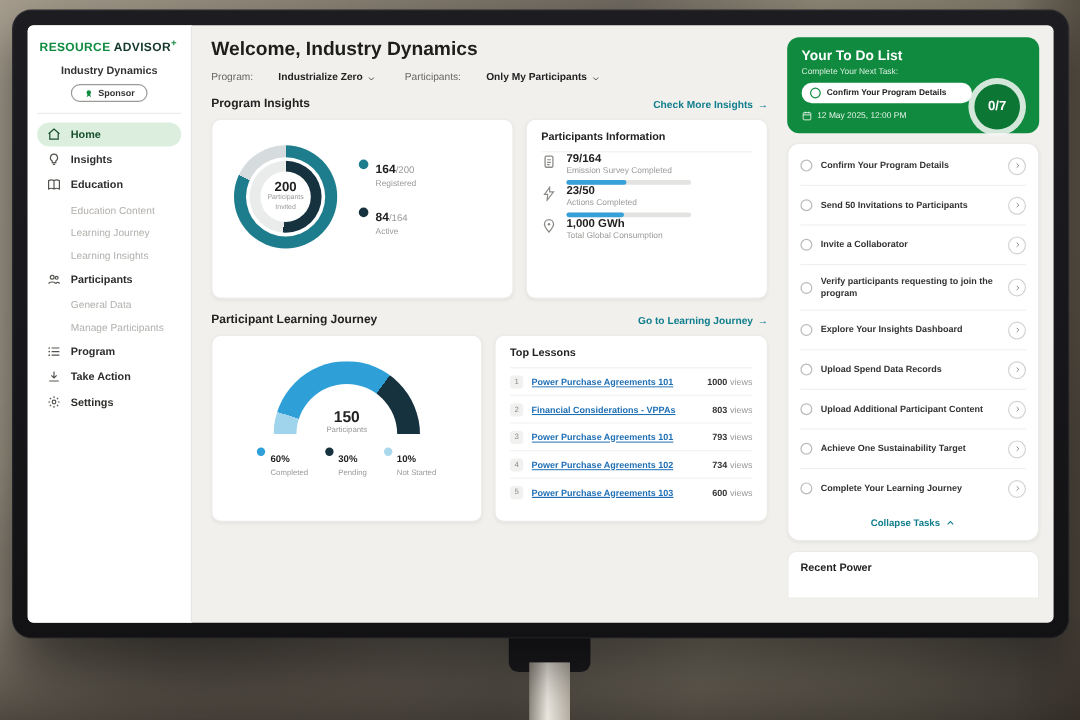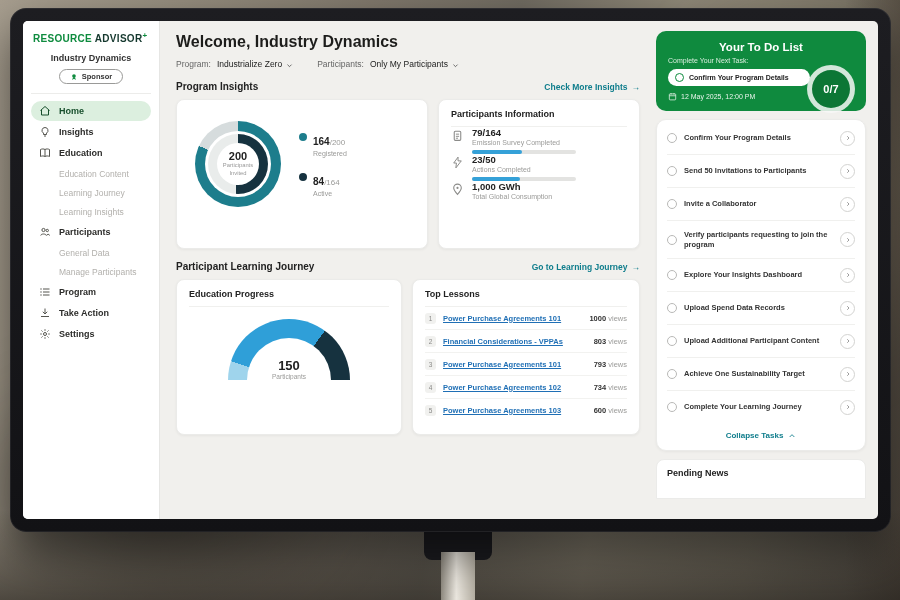--- a/index.html
+++ b/index.html
@@ -46,21 +46,21 @@
   .nav-item.active { background:#dcefdf; color:#174f2c; }
   .nav-item .ic { width:12px; height:12px; color:#55554f; flex-shrink:0; }
   .nav-item.active .ic { color:#174f2c; }
   .nav-sub { padding:4.5px 8px 4.5px 28px; font-size:8.5px; color:#b2b0ac; cursor:pointer; }
 
   
   .main { flex:1; min-width:0; padding:12px 10px 0 16px; }
   .welcome { font-size:16px; font-weight:bold; color:#1d1d1b; }
   .filters { display:flex; align-items:center; gap:6px; margin-top:8px; font-size:8.5px; }
   .f-label { color:#666; }
-  .f-value { display:flex; align-items:center; gap:4px; font-weight:normal; color:#222; cursor:pointer; }
+  .f-value { display:flex; align-items:center; gap:4px; font-weight:bold; color:#222; cursor:pointer;margin-left:15px; }
   .f-gap { width:12px; }
   .chev { width:7px; height:7px; color:#444; }
   .section-row { display:flex; align-items:center; justify-content:space-between; margin-top:12px; }
   .section-title { font-size:10px; font-weight:bold; color:#222; }
   .section-link { display:flex; align-items:flex-end; gap:4px; color:#0f7d8c; font-size:8.5px; font-weight:bold; cursor:pointer; }
   .cards { display:flex; gap:10px; margin-top:7px; }
   .card { background:#fff; border:1px solid #ebebe9; border-radius:8px; padding:9px 12px;
     box-shadow:0 1px 3px rgba(0,0,0,.05); }
   .card-title { font-size:9px; font-weight:bold; color:#222; padding-bottom:7px; border-bottom:1px solid #f0f0ee; }
 
@@ -120,21 +120,21 @@
   .rank { width:11px; height:11px; border-radius:3px; background:#f1f1ef; color:#8a8a88; font-size:6.5px;
     display:flex; align-items:center; justify-content:center; flex-shrink:0; }
   .l-title { flex:1; font-size:7.5px; font-weight:bold; color:#1f6fb5; text-decoration:underline; cursor:pointer;
     white-space:nowrap; overflow:hidden; }
   .l-views { font-size:7.5px; font-weight:bold; color:#333; flex-shrink:0; }
   .l-unit { font-weight:normal; color:#9a9a98; }
 
   
   .rightpanel { width:228px; flex-shrink:0; padding:10px 12px 0 6px; }
   .todo-green { position:relative; background:#0f8a3e; border-radius:10px; padding:10px 12px; color:#fff; }
-  .tg-title { font-size:11.5px; font-weight:bold;text-align:center; }
+  .tg-title { font-size:11.5px; font-weight:bold; }
   .tg-sub { font-size:7px; color:#d8eedd; margin-top:4px; }
   .next-pill { display:flex; align-items:center; gap:5px; background:#fff; border-radius:12px;
     padding:4px 7px; margin-top:5px; width:142px; cursor:pointer; }
   .next-cb { width:9px; height:9px; border:1.5px solid #0e8b3e; border-radius:50%; flex-shrink:0; }
   .next-lab { font-size:7px; font-weight:bold; color:#222; }
   .due-row { display:flex; align-items:center; gap:4px; margin-top:6px; font-size:7px; color:#eaf5ec; }
   .cal-ic { width:9px; height:9px; color:#eaf5ec; }
   .ring { position:absolute; right:11px; top:34px; width:48px; height:48px; border-radius:50%;
     border:5px solid rgba(255,255,255,.82); background:rgba(0,0,0,.14);
     display:flex; align-items:center; justify-content:center; font-size:11px; font-weight:bold; color:#fff; }
@@ -357,29 +357,51 @@
           <span class="section-title">Participant Learning Journey</span>
           <span class="section-link">
             <span>Go to Learning Journey</span>
             <span>→</span>
           </span>
         </div>
 
         <div class="cards">
 
           <div class="card card-edu">
-            <div class="card-title">Education Progress</div>
             <div class="gauge">
               <div class="g-arc"></div>
               <div class="g-hole"></div>
               <div class="g-center">
                 <div class="g-val">150</div>
                 <div class="g-lab">Participants</div>
               </div>
             </div>
+            <div class="g-legend">
+              <div class="g-leg-item">
+                <span class="g-dot g-dot-blue"></span>
+                <span>
+                  <span class="g-pct">60%</span>
+                  <div class="g-leg-lab">Completed</div>
+                </span>
+              </div>
+              <div class="g-leg-item">
+                <span class="g-dot g-dot-navy"></span>
+                <span>
+                  <span class="g-pct">30%</span>
+                  <div class="g-leg-lab">Pending</div>
+                </span>
+              </div>
+              <div class="g-leg-item">
+                <span class="g-dot g-dot-light"></span>
+                <span>
+                  <span class="g-pct">10%</span>
+                  <div class="g-leg-lab">Not Started</div>
+                </span>
+              </div>
+            </div>
           </div>
 
           <div class="card card-lessons">
             <div class="card-title">Top Lessons</div>
             <div class="lesson">
               <span class="rank">1</span>
               <span class="l-title">Power Purchase Agreements 101</span>
               <span class="l-views"><span>1000</span> <span class="l-unit">views</span></span>
             </div>
             <div class="lesson">
@@ -510,19 +532,19 @@
           </div>
           <div class="collapse-row">
             <span>Collapse Tasks</span>
             <svg viewBox="0 0 24 24">
                 <path d="M5 15 L12 8 L19 15" fill="none" stroke="currentColor" stroke-width="2.6"></path>
               </svg>
           </div>
         </div>
 
         <div class="news-card">
-          <div class="news-title">Pending News</div>
+          <div class="news-title">Recent Power</div>
         </div>
       </div>
 
     </div>
   </div>
 </div>
 
 </body></html>

